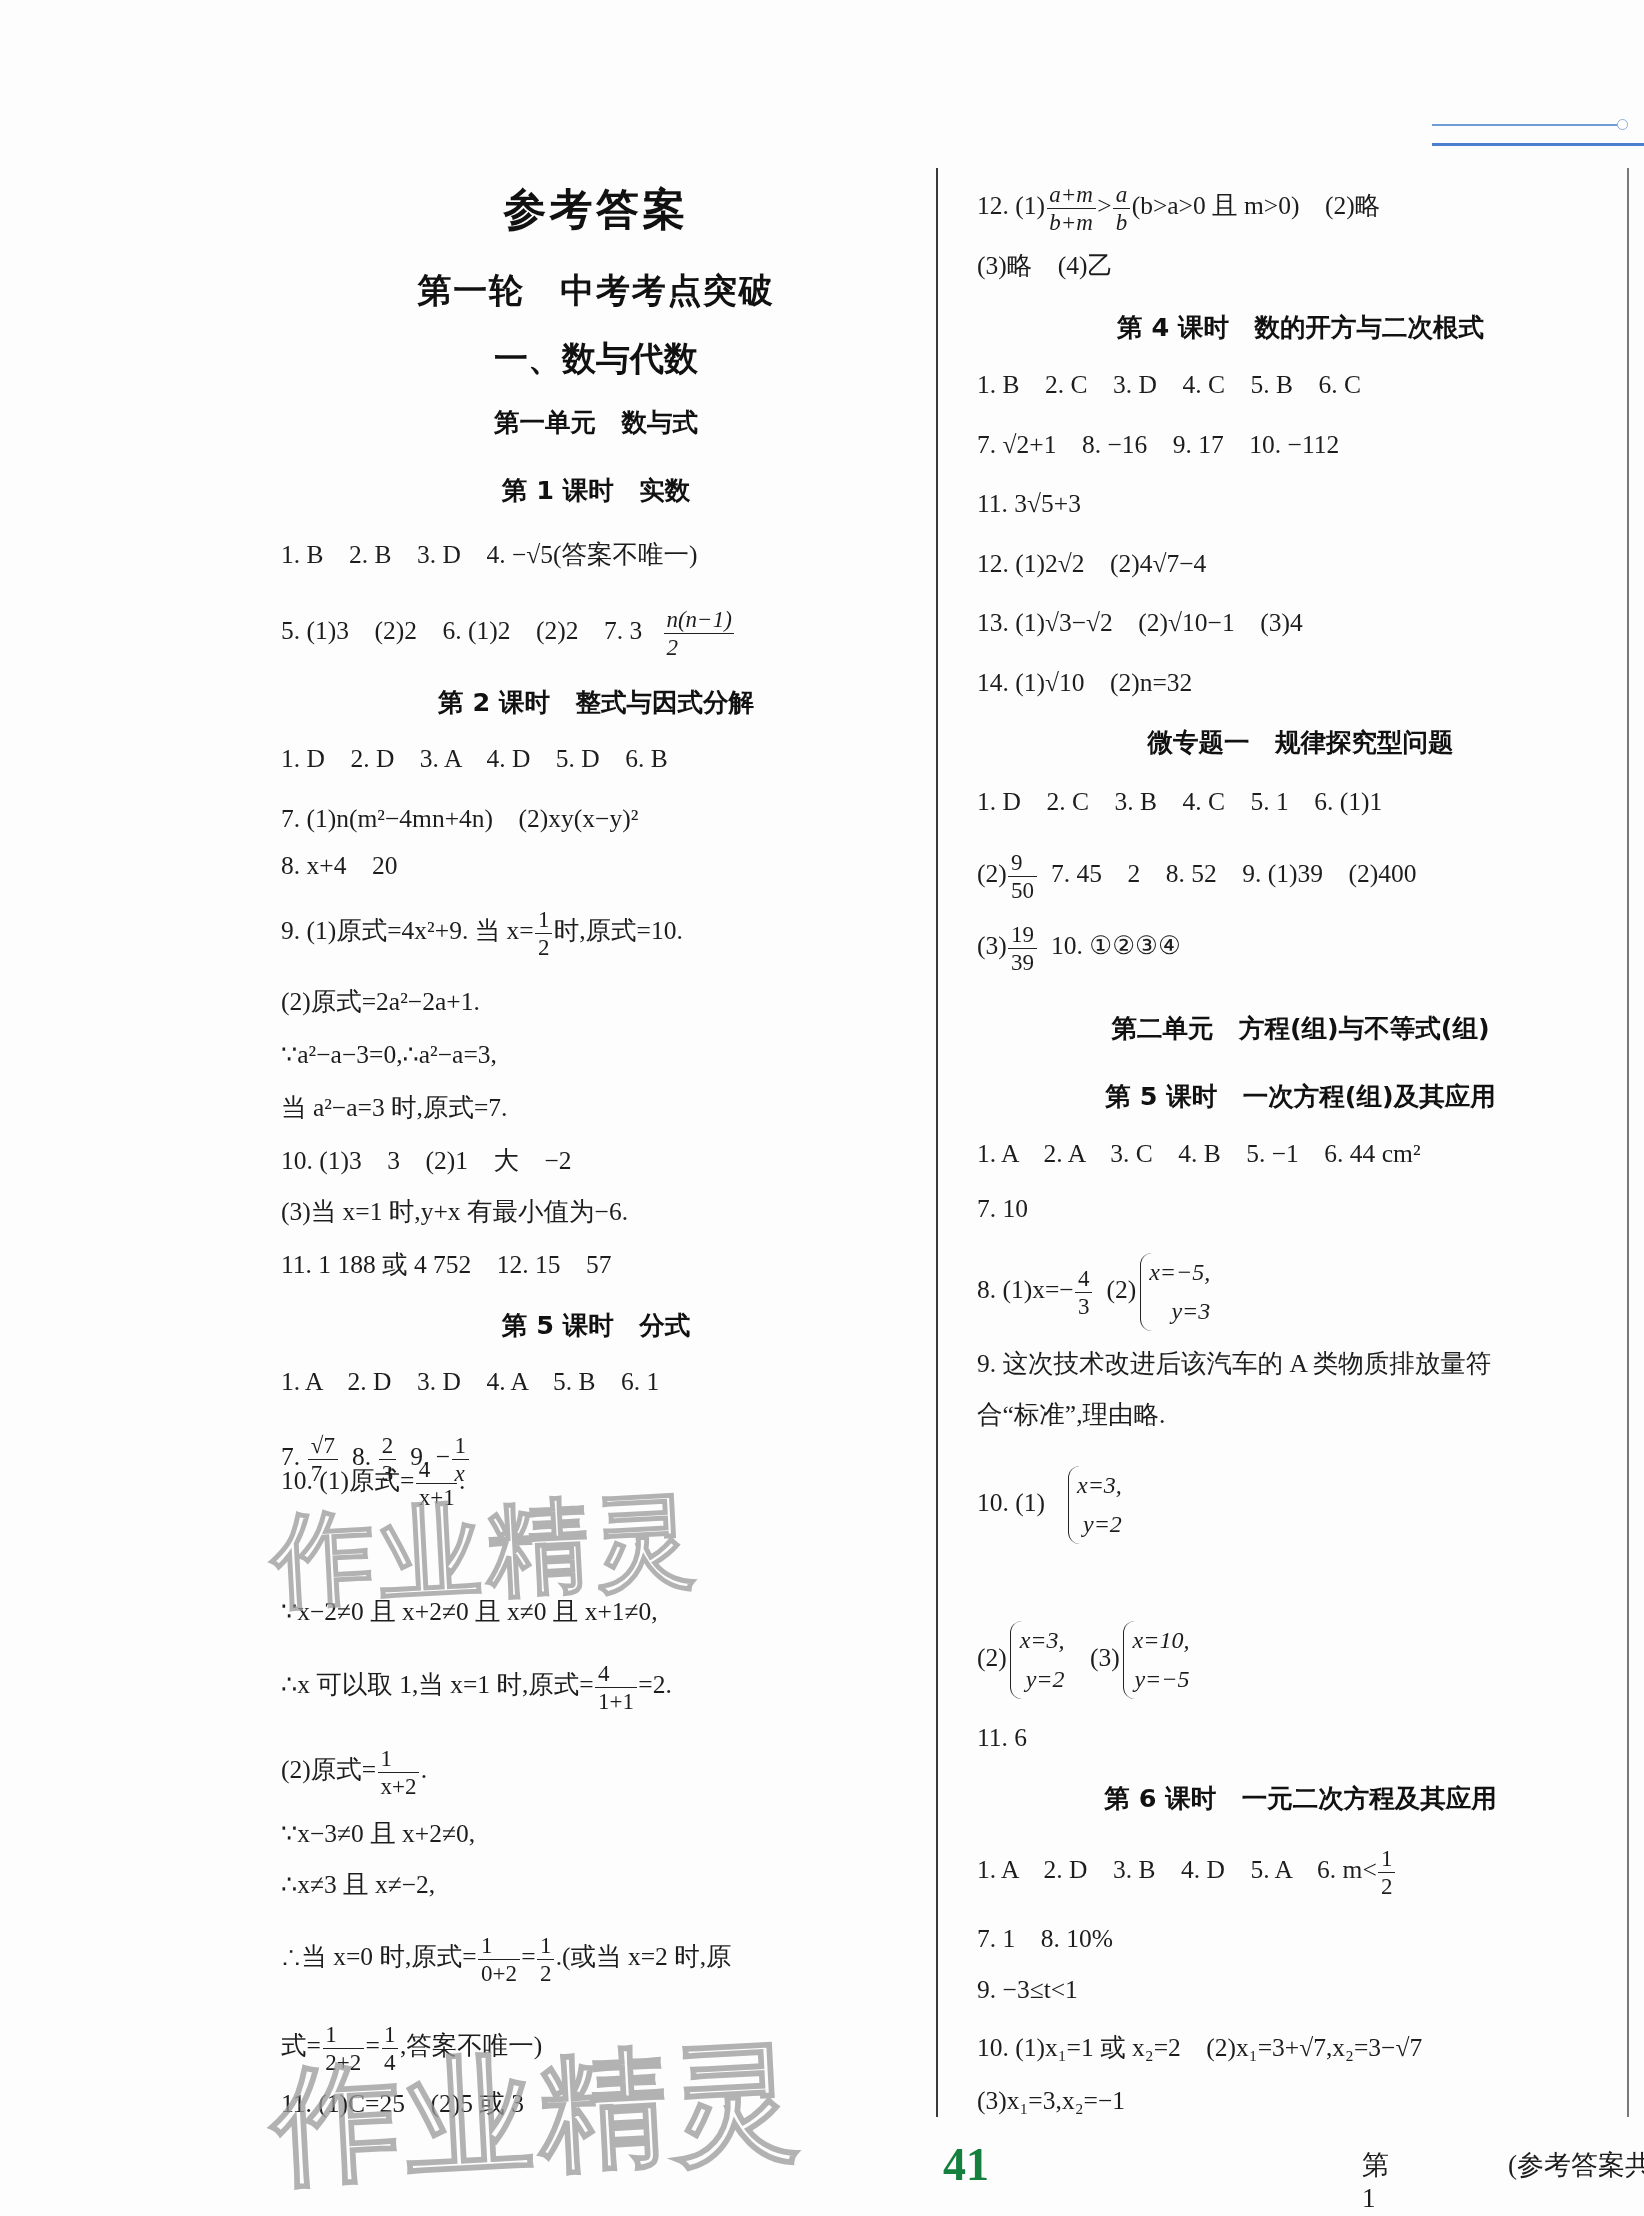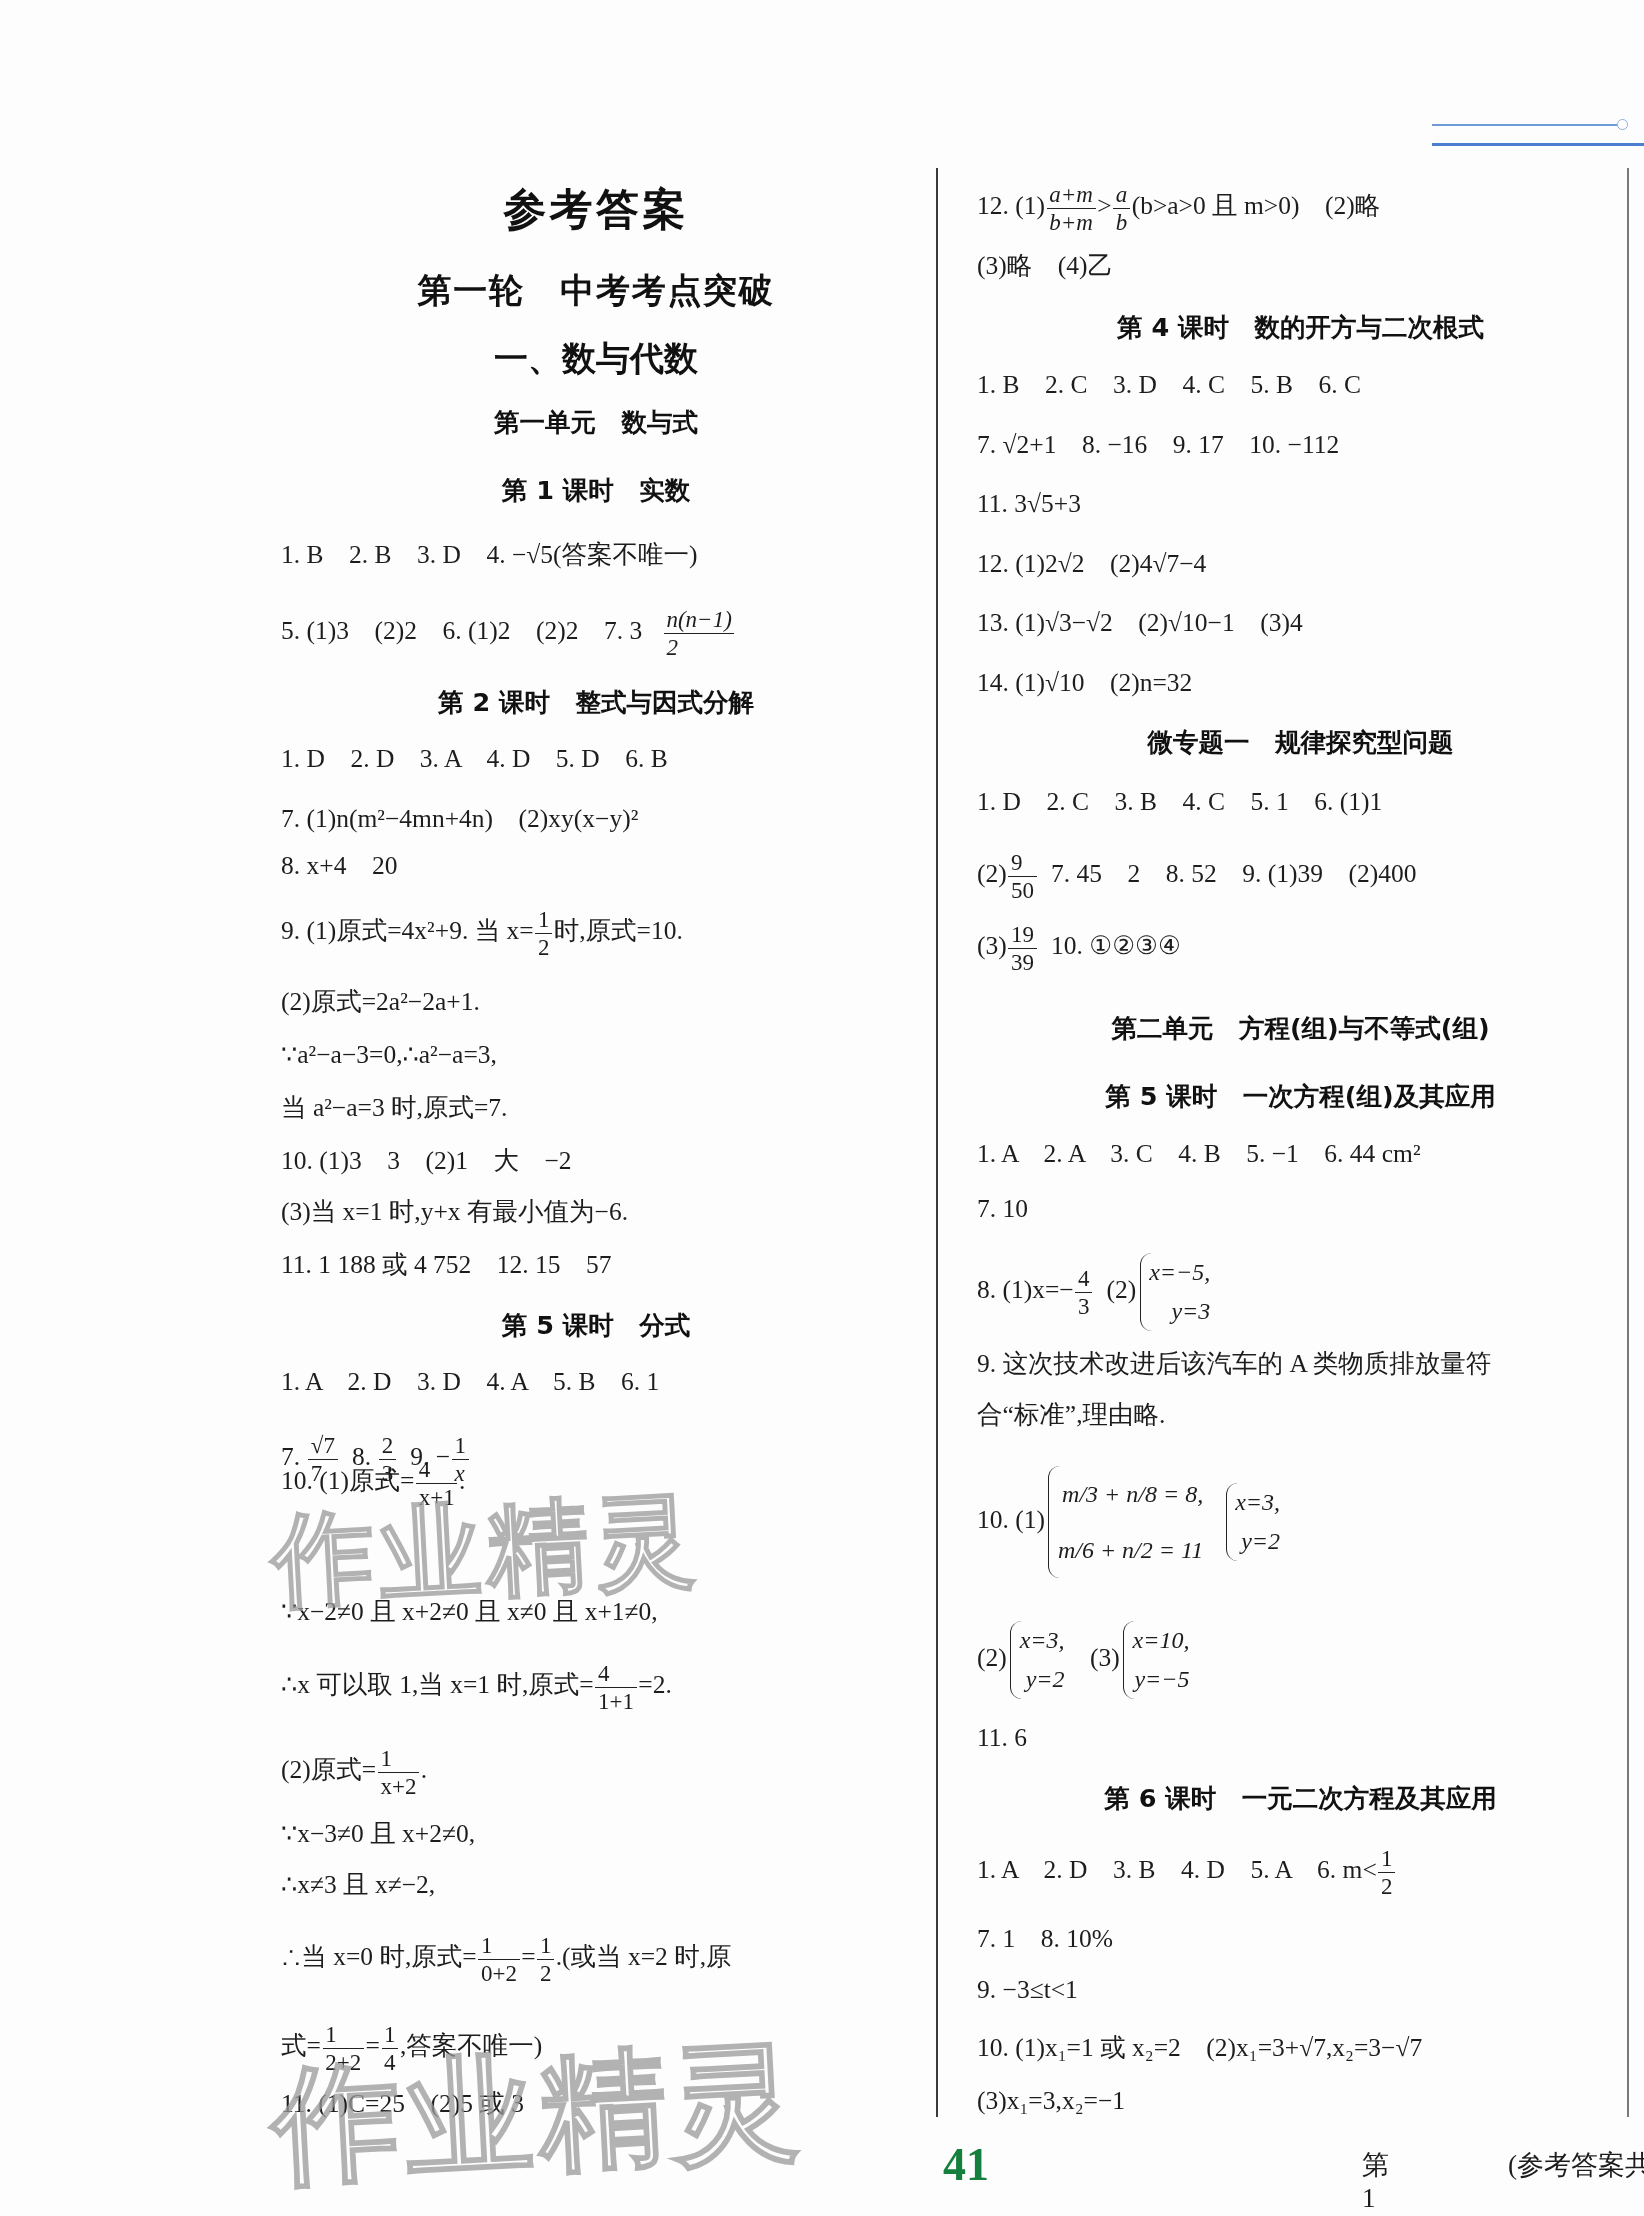--- a/index.html
+++ b/index.html
@@ -140,21 +140,21 @@
     <div class="h h-unit" style="top:975px">第二单元　方程(组)与不等式(组)</div>
     <div class="h h-lesson" style="top:1043px">第 5 课时　一次方程(组)及其应用</div>
     <div class="ln" style="top:1101px">1. A　2. A　3. C　4. B　5. −1　6. 44 cm²</div>
     <div class="ln" style="top:1156px">7. 10</div>
     <div class="ln" style="top:1217px">
       <span>8. (1)x=−</span><span class="frac"><span class="top">4</span><span class="bot">3</span></span>&nbsp;&nbsp;<span>(2)</span><span class="sys it"><span>x=−5,</span><span>y=3</span></span>
     </div>
     <div class="ln" style="top:1311px">9. 这次技术改进后该汽车的 A 类物质排放量符</div>
     <div class="ln" style="top:1362px">合“标准”,理由略.</div>
     <div class="ln" style="top:1430px">
-      <span>10. (1)</span><span class="sys it" style="line-height:56px"><span>m/3 + n/8 = 8,</span><span>m/6 + n/2 = 11</span></span>&nbsp;&nbsp;&nbsp;<span class="sys it"><span>x=3,</span><span>y=2</span></span>
+      <span>10. (1)</span>&nbsp;&nbsp;&nbsp;<span class="sys it"><span>x=3,</span><span>y=2</span></span>
     </div>
     <div class="ln" style="top:1585px">
       <span>(2)</span><span class="sys it"><span>x=3,</span><span>y=2</span></span>&nbsp;&nbsp;&nbsp;&nbsp;<span>(3)</span><span class="sys it"><span>x=10,</span><span>y=−5</span></span>
     </div>
     <div class="ln" style="top:1685px">11. 6</div>
 
     <div class="h h-lesson" style="top:1745px">第 6 课时　一元二次方程及其应用</div>
     <div class="ln" style="top:1809px">
       <span>1. A　2. D　3. B　4. D　5. A　6. m&lt;</span><span class="frac"><span class="top">1</span><span class="bot">2</span></span>
     </div>

